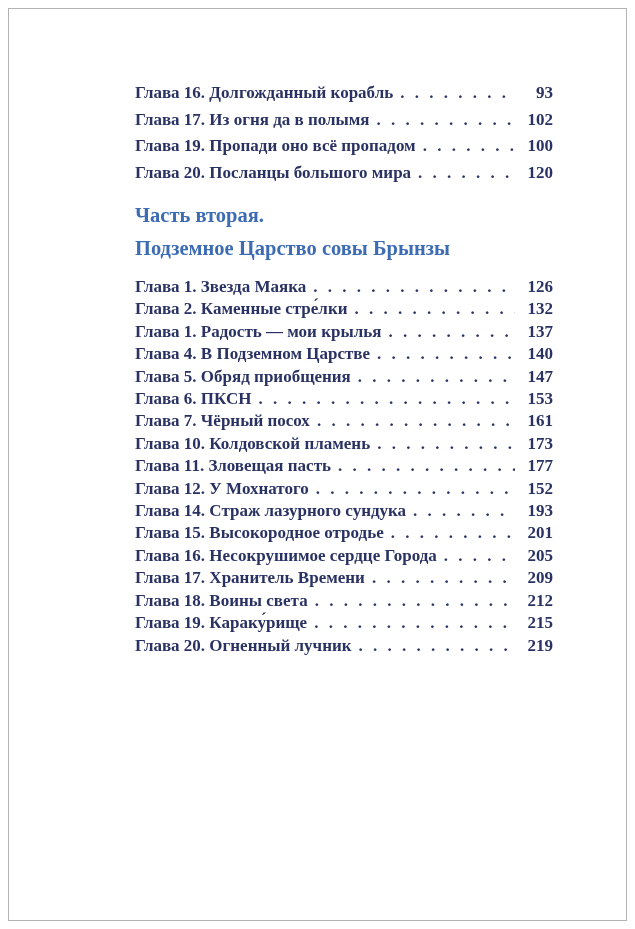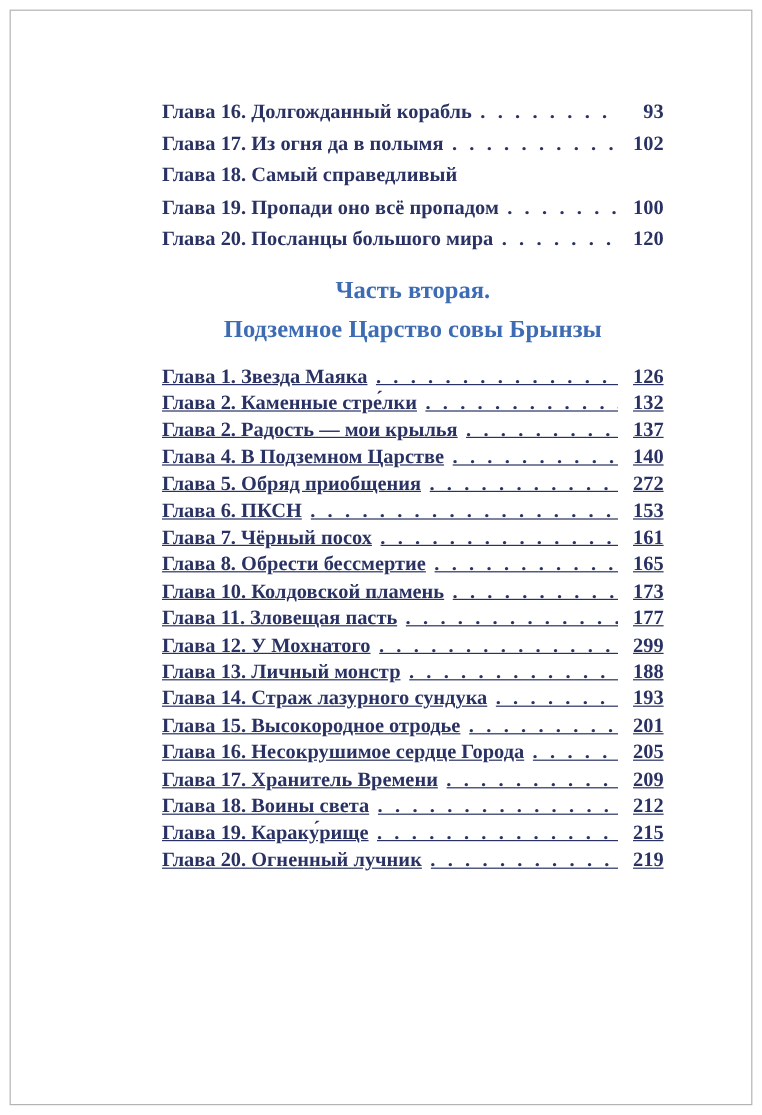--- a/index.html
+++ b/index.html
@@ -20,56 +20,53 @@
   }
   .content{
     position:absolute;left:135px;top:80px;width:418px;
     color:var(--body-ink);
     font-size:17px;font-weight:600;
   }
   .toc .row{
     display:flex;align-items:baseline;justify-content:space-between;
   }
   .toc-top{line-height:26.5px;}
-  .toc-p2{line-height:22.4px;text-decoration:underline;}
+  .toc-p2{line-height:22.4px;}
   .lbl{white-space:nowrap;}
   .leader{
     flex:1;overflow:hidden;white-space:nowrap;
     margin:0 4px 0 7px;min-width:0;
   }
   .leader::before{
     content:". . . . . . . . . . . . . . . . . . . . . . . . . . . . . . . . . . . . . . . .";
     letter-spacing:3px;
   }
   .pg{min-width:34px;text-align:right;white-space:nowrap;}
   .heading{
-    text-align:center;color:var(--accent);
+    text-align:left;color:var(--accent);
     font-size:20.5px;font-weight:700;line-height:33px;
     margin:13px 0 11px 0;
   }
 </style>
 </head>
 <body>
 
 <div class="page">
   <div class="frame"></div>
   <div class="content">
     <div class="toc toc-top" id="toc-top">
         <div class="row">
           <span class="lbl">Глава 16. Долгожданный корабль</span>
           <span class="leader"></span>
           <span class="pg">93</span>
         </div>
         <div class="row">
           <span class="lbl">Глава 17. Из огня да в полымя</span>
           <span class="leader"></span>
           <span class="pg">102</span>
-        </div>
-        <div class="row">
-          <span class="lbl">Глава 18. Самый справедливый</span>
         </div>
         <div class="row">
           <span class="lbl">Глава 19. Пропади оно всё пропадом</span>
           <span class="leader"></span>
           <span class="pg">100</span>
         </div>
         <div class="row">
           <span class="lbl">Глава 20. Посланцы большого мира</span>
           <span class="leader"></span>
           <span class="pg">120</span>
@@ -84,68 +81,58 @@
           <span class="lbl">Глава 1. Звезда Маяка</span>
           <span class="leader"></span>
           <span class="pg">126</span>
         </div>
         <div class="row">
           <span class="lbl">Глава 2. Каменные стре́лки</span>
           <span class="leader"></span>
           <span class="pg">132</span>
         </div>
         <div class="row">
-          <span class="lbl">Глава 2. Радость — мои крылья</span>
+          <span class="lbl">Глава 1. Радость — мои крылья</span>
           <span class="leader"></span>
           <span class="pg">137</span>
         </div>
         <div class="row">
           <span class="lbl">Глава 4. В Подземном Царстве</span>
           <span class="leader"></span>
           <span class="pg">140</span>
         </div>
         <div class="row">
           <span class="lbl">Глава 5. Обряд приобщения</span>
           <span class="leader"></span>
-          <span class="pg">272</span>
+          <span class="pg">147</span>
         </div>
         <div class="row">
           <span class="lbl">Глава 6. ПКСН</span>
           <span class="leader"></span>
           <span class="pg">153</span>
         </div>
         <div class="row">
           <span class="lbl">Глава 7. Чёрный посох</span>
           <span class="leader"></span>
           <span class="pg">161</span>
-        </div>
-        <div class="row">
-          <span class="lbl">Глава 8. Обрести бессмертие</span>
-          <span class="leader"></span>
-          <span class="pg">165</span>
         </div>
         <div class="row">
           <span class="lbl">Глава 10. Колдовской пламень</span>
           <span class="leader"></span>
           <span class="pg">173</span>
         </div>
         <div class="row">
           <span class="lbl">Глава 11. Зловещая пасть</span>
           <span class="leader"></span>
           <span class="pg">177</span>
         </div>
         <div class="row">
           <span class="lbl">Глава 12. У Мохнатого</span>
           <span class="leader"></span>
-          <span class="pg">299</span>
-        </div>
-        <div class="row">
-          <span class="lbl">Глава 13. Личный монстр</span>
-          <span class="leader"></span>
-          <span class="pg">188</span>
+          <span class="pg">152</span>
         </div>
         <div class="row">
           <span class="lbl">Глава 14. Страж лазурного сундука</span>
           <span class="leader"></span>
           <span class="pg">193</span>
         </div>
         <div class="row">
           <span class="lbl">Глава 15. Высокородное отродье</span>
           <span class="leader"></span>
           <span class="pg">201</span>

